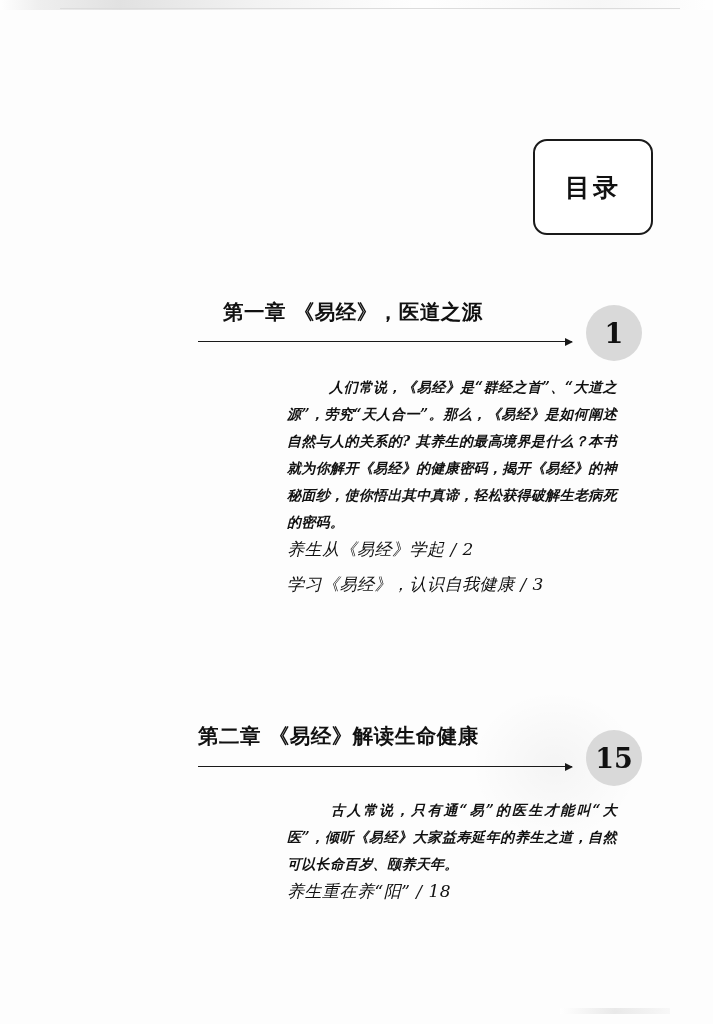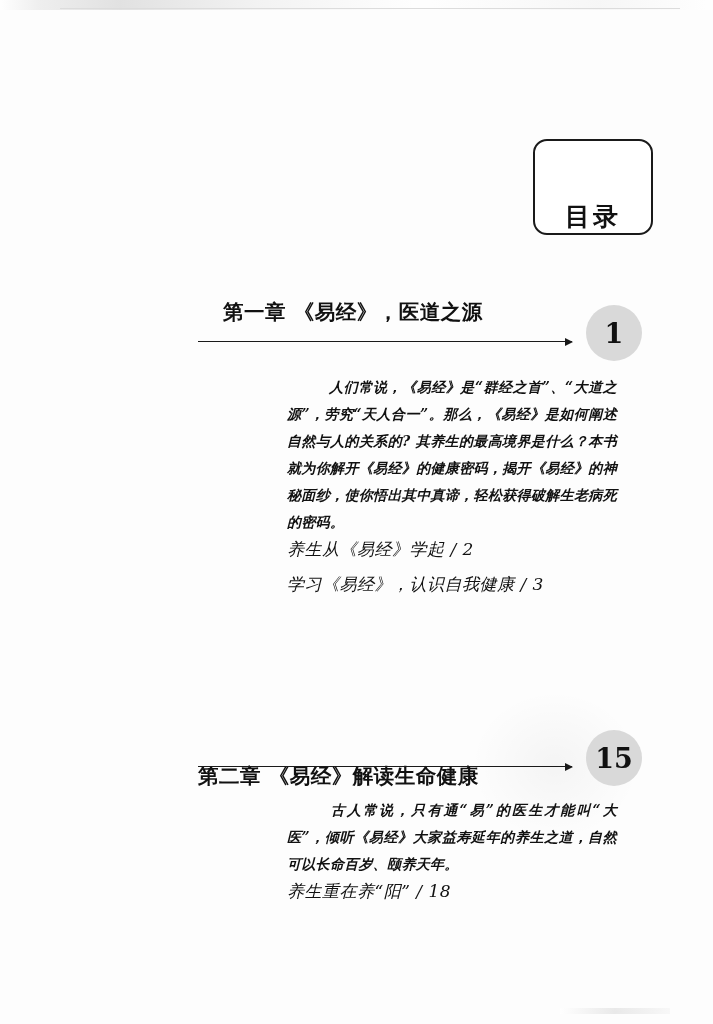--- a/index.html
+++ b/index.html
@@ -45,21 +45,21 @@
   
   .toc-box {
     position: absolute;
     left: 533px;
     top: 139px;
     width: 116px;
     height: 92px;
     border: 2px solid #1a1a1a;
     border-radius: 14px;
     display: flex;
-    align-items: flex-end;
+    align-items: center;
     justify-content: center;
     background: #ffffff;
   }
   .toc-box span {
     font-size: 25px;
     font-weight: bold;
     letter-spacing: 3px;
     font-family: "DejaVu Serif", "Liberation Serif", serif;
   }
 
@@ -176,21 +176,21 @@
     <div class="summary" style="top:374px;"><span class="indent"></span><span>人们常说，《易经》是“群经之首”、“大道之源”，劳究“天人合一”。那么，《易经》是如何阐述自然与人的关系的? 其养生的最高境界是什么？本书就为你解开《易经》的健康密码，揭开《易经》的神秘面纱，使你悟出其中真谛，轻松获得破解生老病死的密码。</span></div>
     <div class="entries" style="top:532px;">
       <div class="entry">养生从《易经》学起 / 2</div>
       <div class="entry">学习《易经》，认识自我健康 / 3</div>
     </div>
   </div>
 
   <div class="faint-mark"></div>
 
   <div class="chapter">
-    <div class="chapter-title" style="top:722px;margin-top:40px;">第二章 《易经》解读生命健康</div>
+    <div class="chapter-title" style="top:722px;">第二章 《易经》解读生命健康</div>
     <div class="rule" style="top:766px; width:374px;"></div>
     <div class="page-circle" style="left:586px; top:730px;">15</div>
     <div class="summary" style="top:797px;"><span class="indent"></span><span>古人常说，只有通“易”的医生才能叫“大医”，倾听《易经》大家益寿延年的养生之道，自然可以长命百岁、颐养天年。</span></div>
     <div class="entries" style="top:874px;">
       <div class="entry">养生重在养“阳” / 18</div>
     </div>
   </div>
 
   <div class="bottom-smudge"></div>
 </div>

